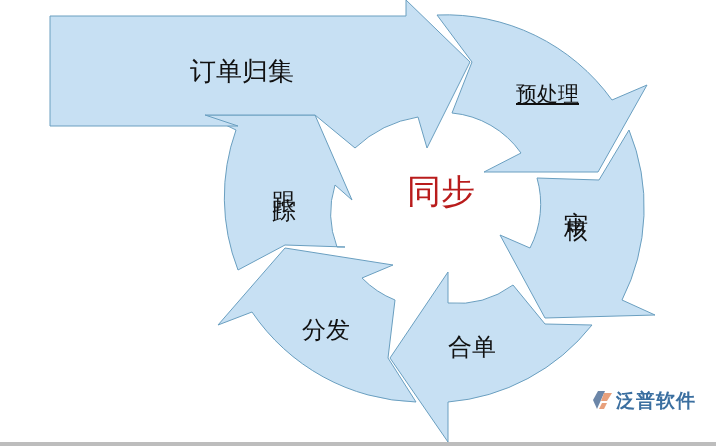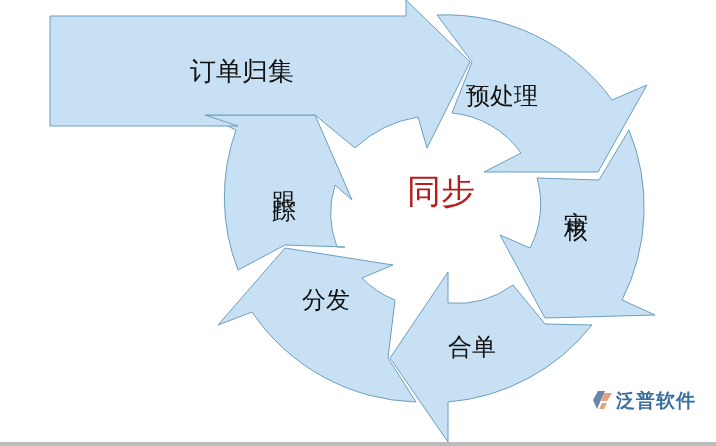--- a/index.html
+++ b/index.html
@@ -30,24 +30,24 @@
   <path class="arrow" d="M 592 325 A 205 205 0 0 1 448 402 L 448 442 L 390 358 L 448 272 L 448 303 A 95 95 0 0 0 513 285 L 545 324 Z"></path>
 
   <path class="arrow" d="M 629 130 A 205 205 0 0 1 622 300 L 655 315 L 545 318 L 500 235 L 530 248 A 95 95 0 0 0 537 178 L 599 180 Z"></path>
 
   <path class="arrow" d="M 437 15 A 205 205 0 0 1 612 100 L 647 85 L 598 172 L 484 172 L 521 153 A 95 95 0 0 0 452 113 L 472 62 Z"></path>
 
   <path class="arrow" d="M 50 16 L 406 16 L 406 0 L 470 62 L 427 148 L 418 117 A 120 120 0 0 0 355 148 L 315 115 L 205 115 L 238 126 L 50 126 Z"></path>
 </svg>
 
 <div class="lbl" style="left:190px; top:58px; font-size:26px;">订单归集</div>
-<div class="lbl" style="left:466px; top:84px; font-size:24px;">预处理</div>
+<div class="lbl" style="left:516px; top:84px; font-size:21px;text-decoration:underline;">预处理</div>
 <div class="lbl vert" style="left:564px; top:192px; font-size:24px;">审核</div>
 <div class="lbl" style="left:448px; top:335px; font-size:24px;">合单</div>
-<div class="lbl" style="left:302px; top:288px; font-size:24px;text-align:center;">分发</div>
+<div class="lbl" style="left:302px; top:318px; font-size:24px;text-align:center;">分发</div>
 <div class="lbl vert" style="left:272px; top:172px; font-size:24px;">跟踪</div>
 
 <div id="center-label">
   <div>同步</div>
 </div>
 
 <div id="logo">
   <svg width="22" height="20" viewBox="0 0 22 20" style="position:absolute;left:0;top:2px;">
     <polygon points="6,1 13,1 9,10 5,19 1,10" fill="#6c86a8"></polygon>
     <polygon points="12,3 20,3 15,11 9,11" fill="#e8a07c"></polygon>

